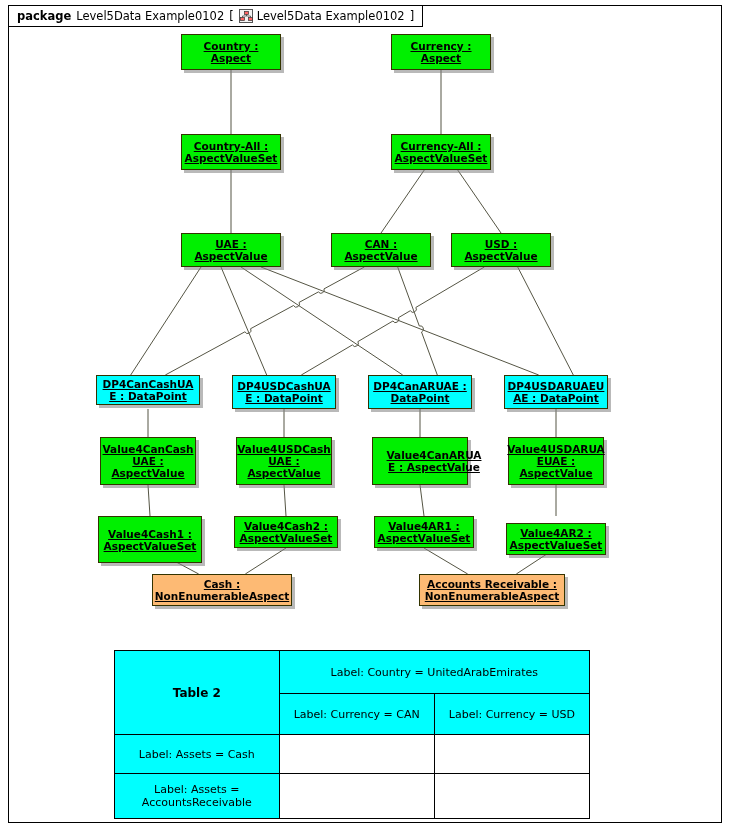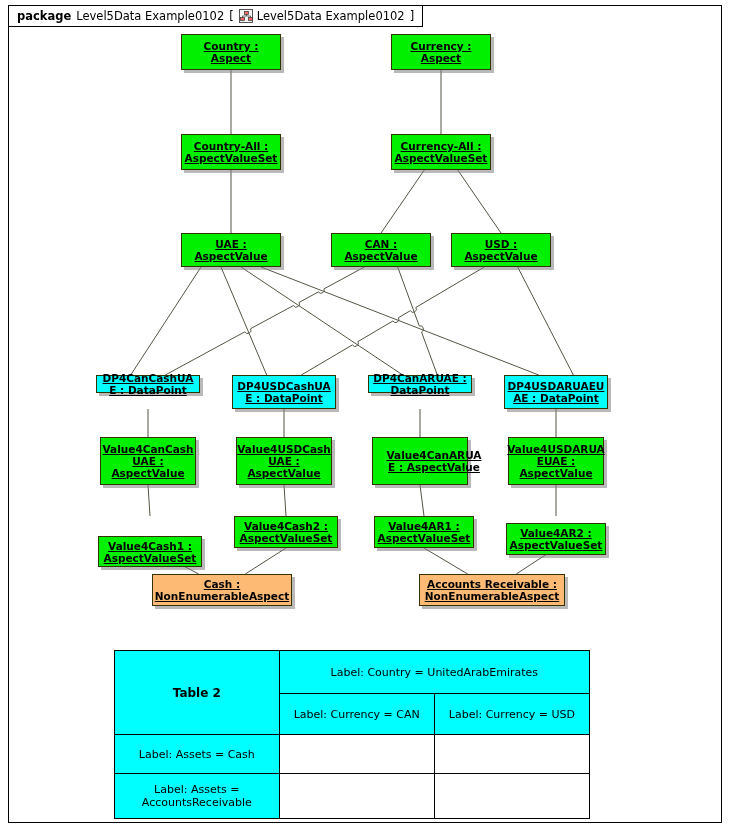--- a/index.html
+++ b/index.html
@@ -128,33 +128,33 @@
           <span>CAN :</span>
           <span>AspectValue</span>
         </div>
       </div>
       <div class="node green" style="left: 451px; top: 233px; width: 100px; height: 34px;">
         <div>
           <span>USD :</span>
           <span>AspectValue</span>
         </div>
       </div>
-      <div class="node cyan" style="left: 96px; top: 375px; width: 104px; height: 18px;">
+      <div class="node cyan" style="left: 96px; top: 375px; width: 104px; height: 30px;">
         <div>
           <span>DP4CanCashUA</span>
           <span>E : DataPoint</span>
         </div>
       </div>
       <div class="node cyan" style="left: 232px; top: 375px; width: 104px; height: 34px;">
         <div>
           <span>DP4USDCashUA</span>
           <span>E : DataPoint</span>
         </div>
       </div>
-      <div class="node cyan" style="left: 368px; top: 375px; width: 104px; height: 18px;">
+      <div class="node cyan" style="left: 368px; top: 375px; width: 104px; height: 34px;">
         <div>
           <span>DP4CanARUAE :</span>
           <span>DataPoint</span>
         </div>
       </div>
       <div class="node cyan" style="left: 504px; top: 375px; width: 104px; height: 34px;">
         <div>
           <span>DP4USDARUAEU</span>
           <span>AE : DataPoint</span>
         </div>
@@ -179,21 +179,21 @@
           <span>E : AspectValue</span>
         </div>
       </div>
       <div class="node green" style="left: 508px; top: 437px; width: 96px; height: 48px; align-items: center;">
         <div>
           <span>Value4USDARUA</span>
           <span>EUAE :</span>
           <span>AspectValue</span>
         </div>
       </div>
-      <div class="node green" style="left: 98px; top: 536px; width: 104px; height: 31px;">
+      <div class="node green" style="left: 98px; top: 516px; width: 104px; height: 47px;">
         <div>
           <span>Value4Cash1 :</span>
           <span>AspectValueSet</span>
         </div>
       </div>
       <div class="node green" style="left: 234px; top: 516px; width: 104px; height: 32px;">
         <div>
           <span>Value4Cash2 :</span>
           <span>AspectValueSet</span>
         </div>

